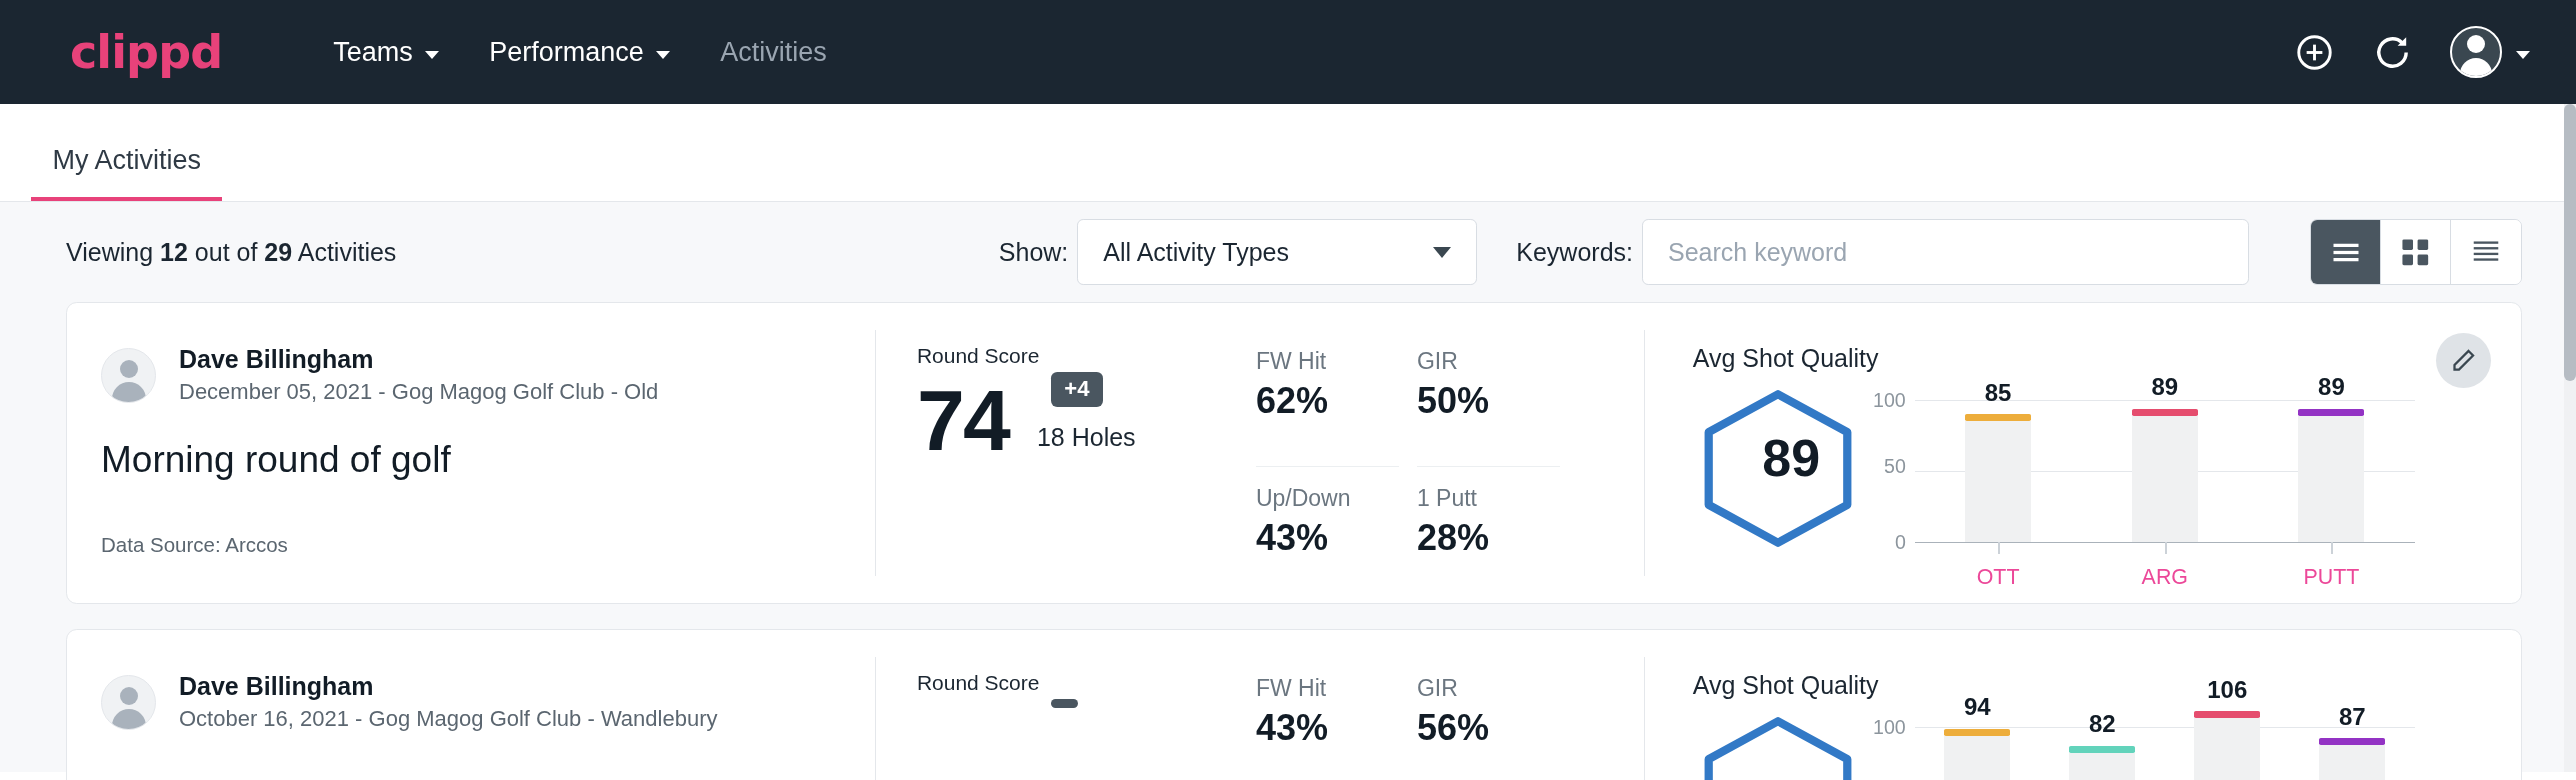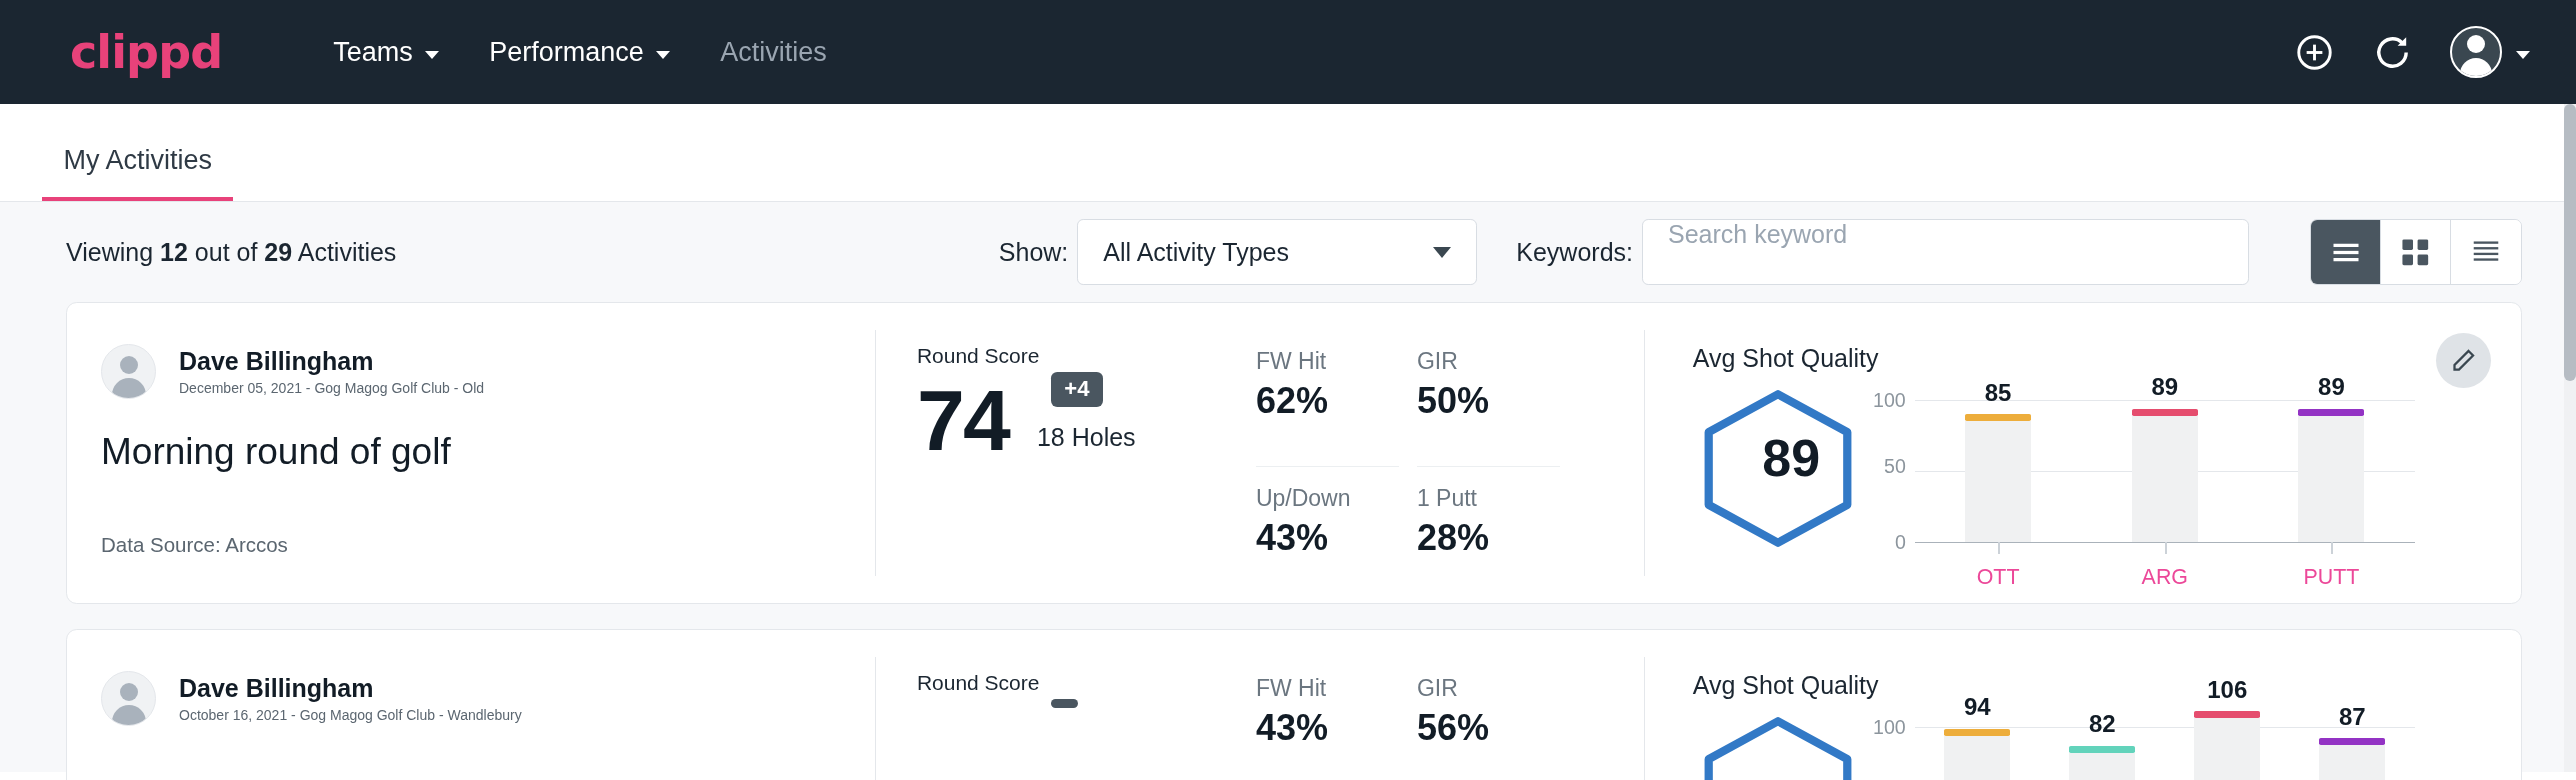--- a/index.html
+++ b/index.html
@@ -64,21 +64,21 @@
   .avatar-nav .head { width: 18px; height: 18px; border-radius: 50%; background:#fff; position:absolute; margin-bottom: 23px; }
   .avatar-nav .body { width: 32px; height: 18px; border-radius: 16px 16px 0 0; background:#fff; }
   .avatar-wrap { position: relative; display:flex; align-items:center; gap: 14.3px; }
 
   
   .tabbar {
     height: 98px;
     background: #ffffff;
     display: flex;
     align-items: flex-end;
-    padding-left: 42px;
+    padding-left: 31px;
     border-bottom: 0.9px solid #e4e7eb;
   }
   .tab {
     font-size: 27px;
     color: #2f3a45;
     padding: 0 21.4px 21.4px 21.4px;
     border-bottom: 4.5px solid transparent;
   }
   .tab.active { border-bottom-color: #e8427a; }
 
@@ -114,21 +114,21 @@
     width: 0; height: 0;
     border-left: 9.8px solid transparent;
     border-right: 9.8px solid transparent;
     border-top: 11.6px solid #3a4750;
   }
   .search-box {
     width: 607px; height: 66px;
     background: #ffffff;
     border: 0.9px solid #d8dde3;
     border-radius: 6.2px;
-    display: flex; align-items: flex-start;
+    display: flex; align-items: center;
     padding: 0 25px;
   }
   .search-box input {
     border: none; outline: none;
     font-size: 25px; width: 100%;
     font-family: "Liberation Sans", sans-serif;
     color: #1b2631; background: transparent;
   }
   .search-box input::placeholder { color: #9aa5b1; }
   .viewtoggle {
@@ -165,21 +165,21 @@
   .meta-row { display: flex; align-items: center; gap: 23px; }
   .avatar-sm {
     width: 55px; height: 55px; border-radius: 50%;
     background: #f0f2f4; border: 0.9px solid #e4e7eb;
     display: flex; align-items: flex-end; justify-content: center;
     position: relative; overflow: hidden; flex: none;
   }
   .avatar-sm .head { width: 18px; height: 18px; border-radius: 50%; background:#a9b2bc; position:absolute; top: 10.7px; }
   .avatar-sm .body { width: 34px; height: 19.6px; border-radius: 17px 17px 0 0; background:#a9b2bc; }
   .p-name { font-size: 25px; font-weight: 700; color: #121c26; line-height: 1.25; }
-  .p-sub { font-size: 14px; color: #5b6670; line-height: 1.35; margin-top: 1.8px; }
+  .p-sub { font-size: 22px; color: #5b6670; line-height: 1.35; margin-top: 1.8px; }
   .card-title { font-size: 37px; font-weight: 400; color: #121c26; margin-top: 32px; }
   .card-source { font-size: 20.5px; color: #5b6670; position: absolute; bottom: 46px; left: 34px; }
 
   .vdiv { width: 0.9px; background: #e4e7eb; margin: 27px 0; }
 
   .card-mid { width: 768px; padding: 41px 0 0 41px; display: flex; }
   .score-col { width: 339px; }
   .score-label { font-size: 21px; color: #1b2631; }
   .score-row { display: flex; align-items: flex-end; margin-top: 9px; position: relative; }
   .score-num { font-size: 86px; font-weight: 700; color: #121c26; line-height: 1; letter-spacing: -1.8px; }

